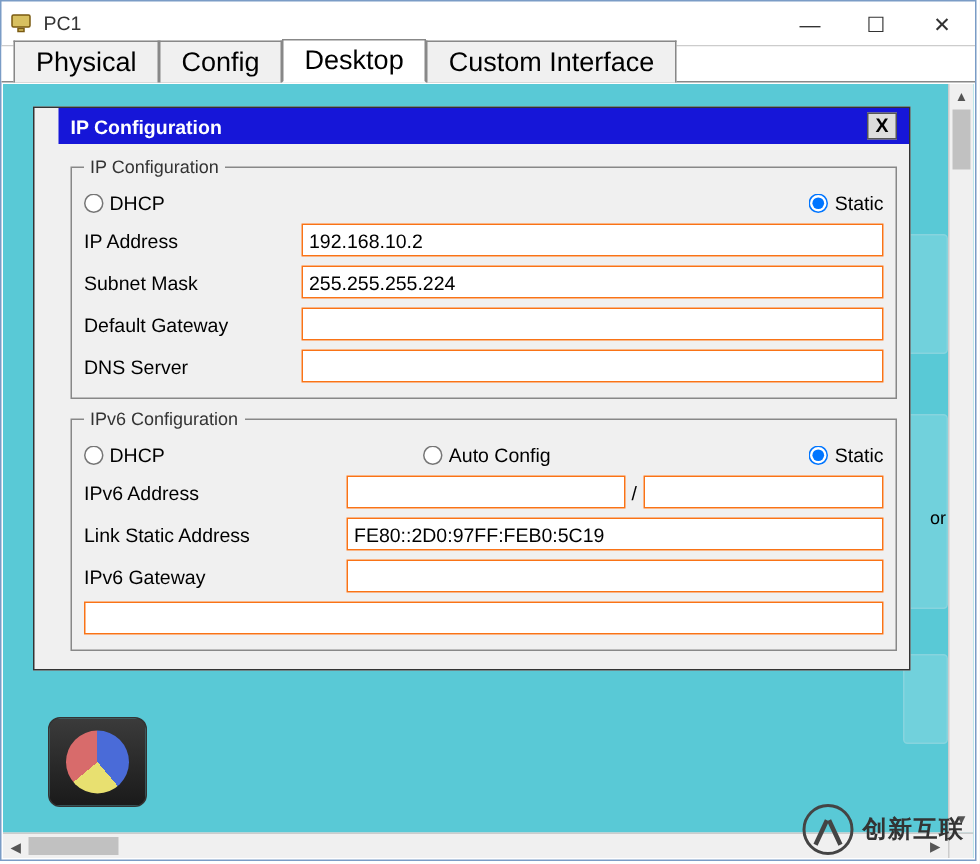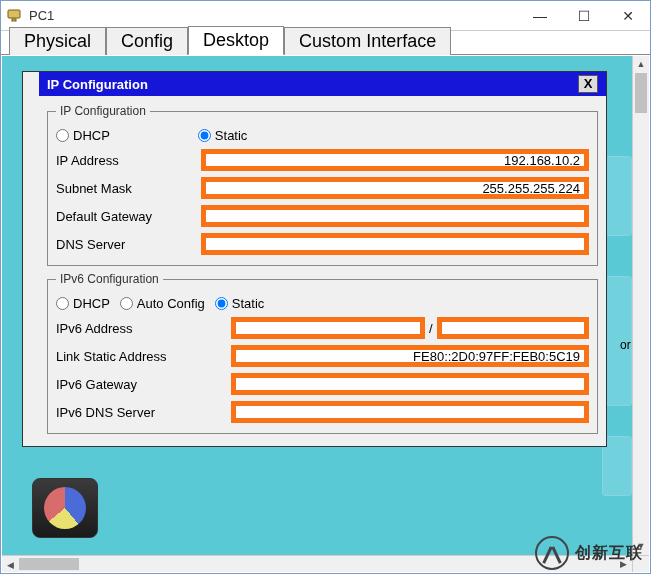--- a/index.html
+++ b/index.html
@@ -24,24 +24,24 @@
     .ws-hscroll .thumb { position:absolute; top:2px; left:17px; width:60px; bottom:2px; background:#c1c1c1;}
     .corner { position:absolute; right:0; bottom:0; width:17px; height:17px; background:#f0f0f0; border-left:1px solid #ccc; border-top:1px solid #ccc;}
     .dialog { position: absolute; top: 15px; left: 20px; width: 585px; background: #f0f0f0; border: 1px solid #333; padding-left: 16px; }
     .dlg-title { background: #1616d8; color: #fff; font-weight: bold; font-size: 16px; padding: 3px 8px; display: flex; justify-content: space-between; align-items: center; }
     .dlg-close { width: 20px; height: 18px; background: #ddd; color: #000; border: 1px solid #555; text-align: center; line-height: 16px; font-weight: bold; font-size:13px; }
     .dlg-body { padding: 2px 8px 12px 8px; }
     fieldset { border: 1px solid #888; margin-top: 6px; padding: 6px 8px 10px 8px; background: #f0f0f0; }
     legend { font-size: 12px; padding: 0 4px; color: #333; }
     .row { display: flex; align-items: center; margin-top: 6px; min-height: 22px; }
     .row .lbl { width: 145px; font-size: 13px; color: #000; }
-    .row input[type="text"] { flex: 1; height: 22px; border: 5px solid #f97316; padding: 2px 4px; background: #fff; font-size: 13px; text-align: right; }
+    .row input[type="text"] { flex: 1; height: 22px; border: 1px solid #f97316; padding: 2px 4px; background: #fff; font-size: 13px; }
     .row .slash { padding: 0 4px; }
     .row .pfx { width: 40px; height: 22px; border: 1px solid #666; padding: 2px 4px; background: #fff; }
-    .radios { display: flex; gap: 28px; align-items: center; margin-top: 4px; }
+    .radios { display: flex; gap: 28px; align-items: center; margin-top: 4px; justify-content: space-between; }
     .radios.smallgap { gap: 10px;}
     .radios label { display: flex; align-items: center; gap: 4px; font-size: 13px; }
     input[type="radio"] { width: 13px; height: 13px; }
     .desk-icon { position: absolute; bottom: 28px; left: 30px; width: 68px; height: 66px; }
     .desk-icon .frame { width: 66px; height: 60px; border: 1px solid #333; border-radius: 8px; display:flex; align-items:center; justify-content:center; background: linear-gradient(#3b3b3b,#1a1a1a);}
     .pie { width: 42px; height: 42px; border-radius: 50%; background: conic-gradient(#4a6bd8 0 140deg, #e8e070 140deg 230deg, #d86b6b 230deg 360deg); }
     .bg-panels .panel { position: absolute; background: rgba(255,255,255,0.15); border: 1px solid #87d4de; border-radius: 3px; }
     .side-text { position: absolute; right: 1px; top: 282px; font-size: 12px; color:#000; writing-mode: horizontal-tb; }
     .logo { position: absolute; right: 10px; bottom: 6px; display: flex; align-items: center; gap: 6px; }
     .logo .mark { width: 34px; height: 34px; border: 2px solid #444; border-radius: 50%; position: relative; }
@@ -147,21 +147,20 @@
           </div>
           <div class="row">
             <span class="lbl" style="width:175px;">Link Static Address</span>
             <input type="text" value="FE80::2D0:97FF:FEB0:5C19" style="">
           </div>
           <div class="row">
             <span class="lbl" style="width:175px;">IPv6 Gateway</span>
             <input type="text" value="" style="">
           </div>
           <div class="row">
-            <span class="lbl" style="width:175px;">IPv6 DNS Server</span>
             <input type="text" value="" style="">
           </div>
         </fieldset>
 
       </div>
     </div>
 
     <div class="desk-icon">
       <div class="frame">
         <div class="pie"></div>

